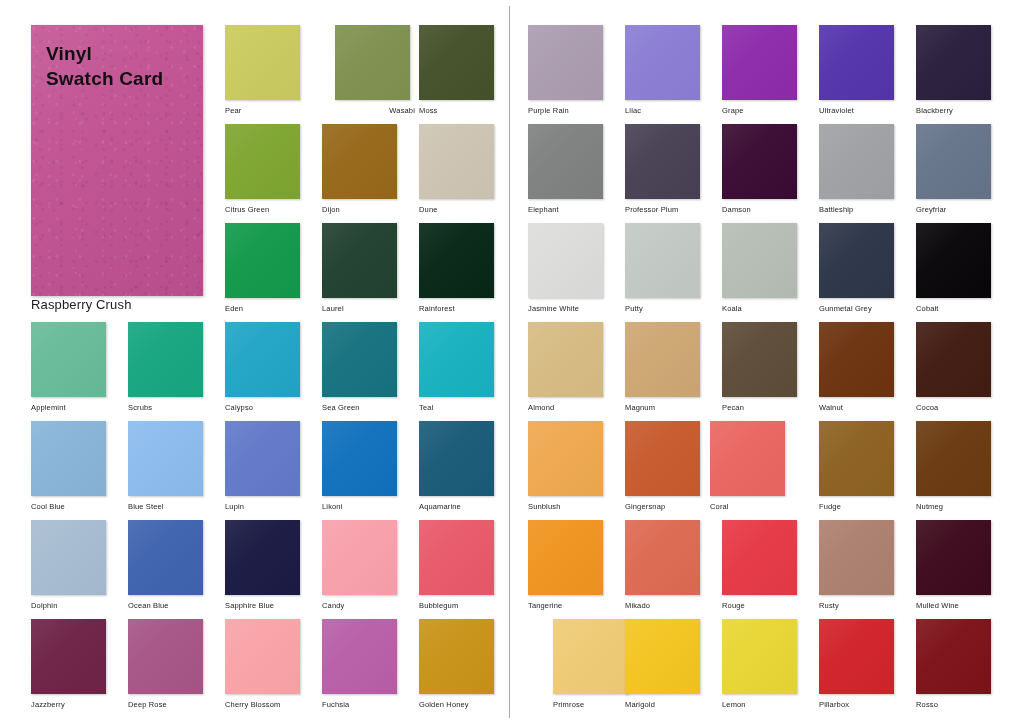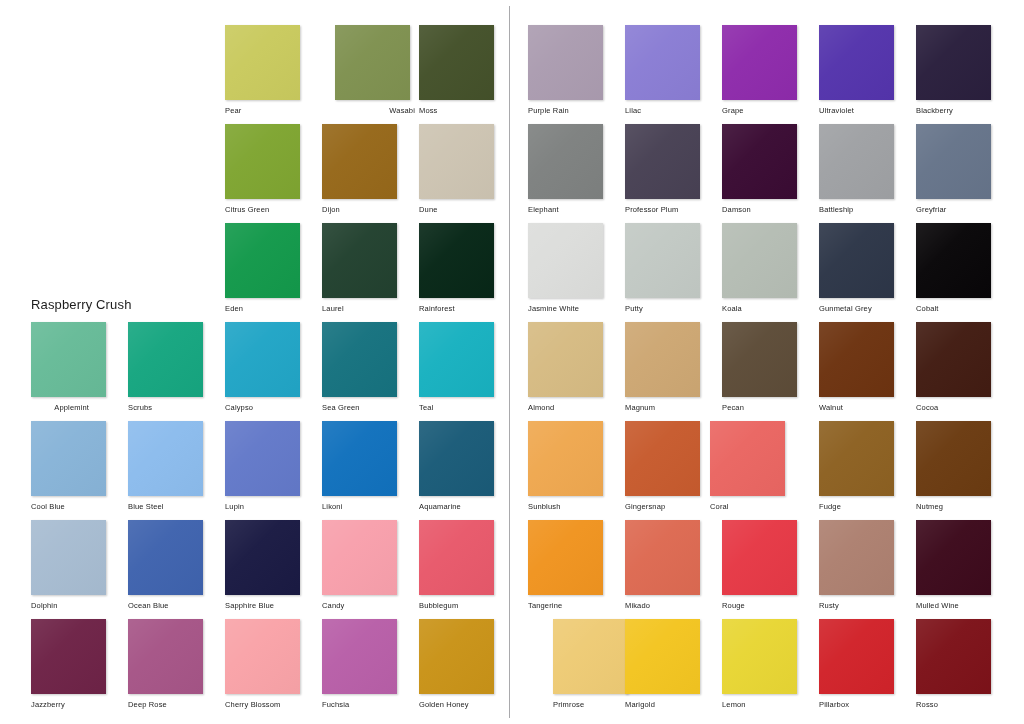--- a/index.html
+++ b/index.html
@@ -193,21 +193,21 @@
           <div class="cell" style="left: 291px; width: 75px;">
             <div class="chip" style="width: 75px; height: 75px; background: rgb(34, 65, 47);"></div>
             <div class="chip-label">Laurel</div>
           </div>
           <div class="cell" style="left: 388px; width: 75px;">
             <div class="chip" style="width: 75px; height: 75px; background: rgb(7, 39, 23);"></div>
             <div class="chip-label">Rainforest</div>
           </div>
         </div>
         <div class="row" style="height: 99px;">
-          <div class="cell" style="left: 0px; width: 58px; text-align: right;">
+          <div class="cell" style="left: 0px; width: 58px;">
             <div class="chip" style="width: 75px; height: 75px; background: rgb(103, 187, 152);"></div>
             <div class="chip-label">Applemint</div>
           </div>
           <div class="cell" style="left: 97px; width: 75px;">
             <div class="chip" style="width: 75px; height: 75px; background: rgb(22, 166, 128);"></div>
             <div class="chip-label">Scrubs</div>
           </div>
           <div class="cell" style="left: 194px; width: 75px;">
             <div class="chip" style="width: 75px; height: 75px; background: rgb(33, 165, 198);"></div>
             <div class="chip-label">Calypso</div>
@@ -282,20 +282,30 @@
             <div class="chip" style="width: 75px; height: 75px; background: rgb(184, 95, 168);"></div>
             <div class="chip-label">Fuchsia</div>
           </div>
           <div class="cell" style="left: 388px; width: 75px;">
             <div class="chip" style="width: 75px; height: 75px; background: rgb(201, 147, 24);"></div>
             <div class="chip-label">Golden Honey</div>
           </div>
         </div>
       </div>
 
+    <div class="hero">
+      <div class="hero-fill" style="background: rgb(194, 82, 147);">
+        <div class="hero-grain"></div>
+        <div class="hero-sheen"></div>
+      </div>
+      <div class="hero-title">
+        <span class="t-line">Vinyl</span>
+        <span class="t-line">Swatch Card</span>
+      </div>
+    </div>
     <div class="hero-label">Raspberry Crush</div>
   </div>
 
   <div id="divider" style="background: rgb(169, 169, 172);"></div>
 
   <div id="panel-right" class="panel">
     <div class="grid">
         <div class="row" style="height: 99px;">
           <div class="cell" style="left: 0px; width: 75px;">
             <div class="chip" style="width: 75px; height: 75px; background: rgb(171, 156, 176);"></div>

